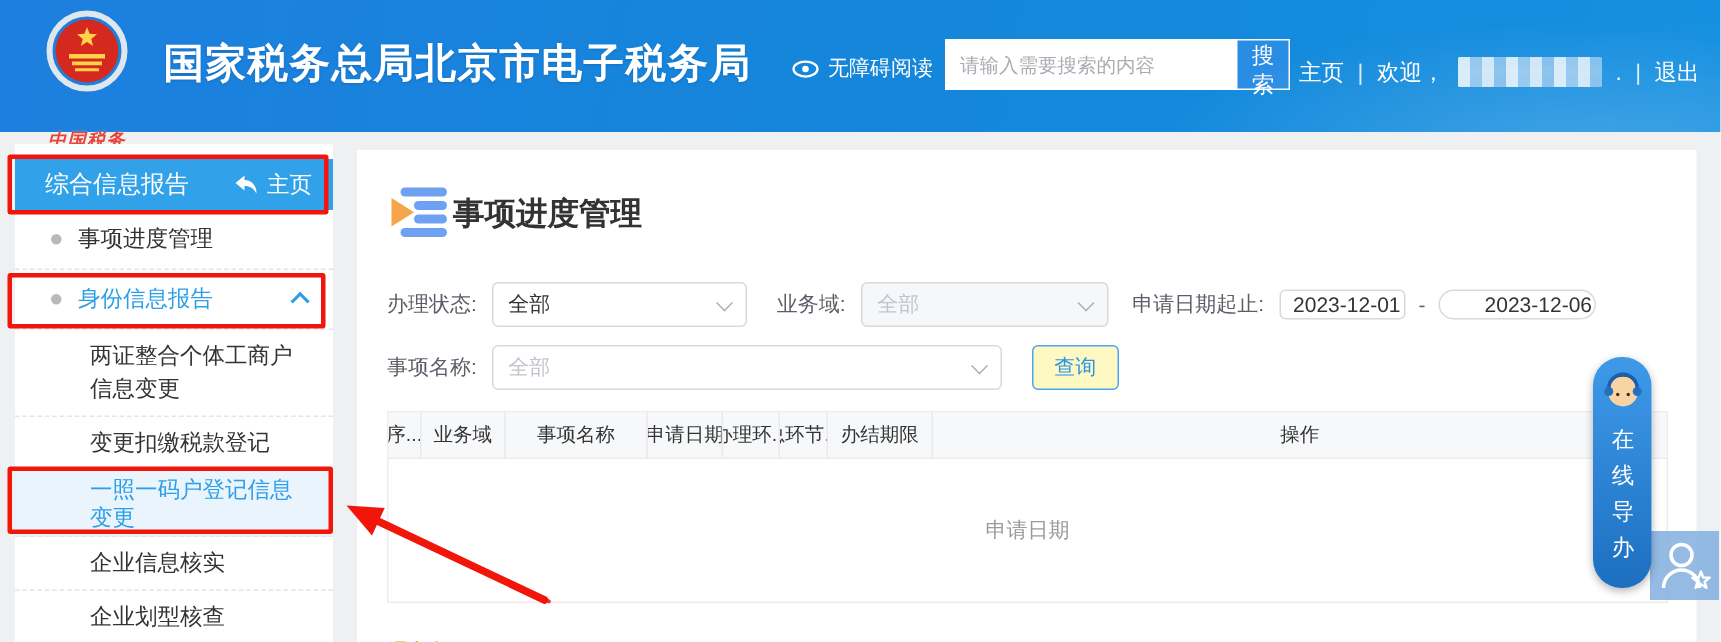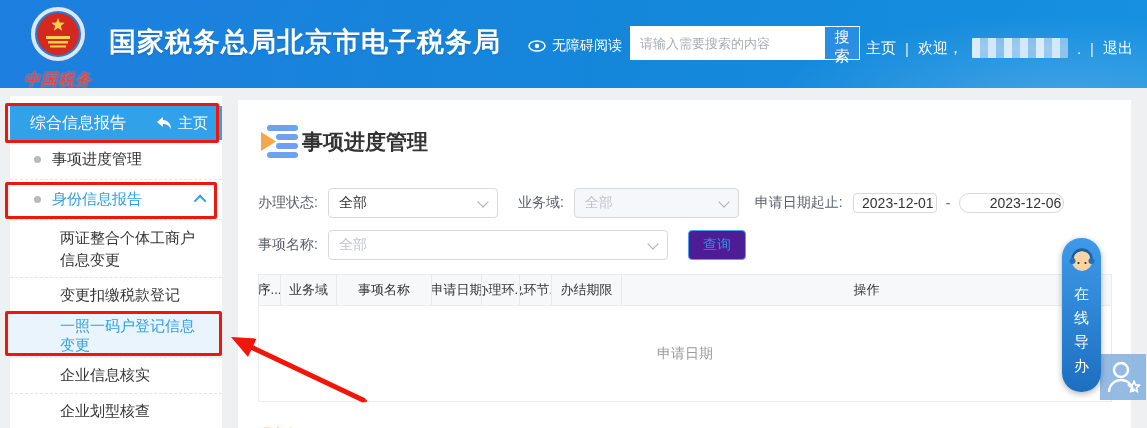--- a/index.html
+++ b/index.html
@@ -12,21 +12,21 @@
   .header {
     position:absolute; left:0; top:0; width:1147px; height:88px;
     background:linear-gradient(100deg,#1d7fdf 0%, #1487da 55%, #1690e0 100%);
   }
   .header::after{
     content:""; position:absolute; right:0; top:0; width:420px; height:88px;
     background:radial-gradient(ellipse at 80% 110%, rgba(255,255,255,.18), rgba(255,255,255,0) 60%);
     pointer-events:none;
   }
   .logo { position:absolute; left:20px; top:6px; width:76px; text-align:center; }
-  .logo-caption { font-size:16px; font-weight:bold; color:#e8453a; margin-top:4px; letter-spacing:1px;
+  .logo-caption { font-size:12px; font-weight:bold; color:#e8453a; margin-top:18px; letter-spacing:1px;
     text-shadow:0 0 2px rgba(255,255,255,.35); font-style:italic; }
   .site-title {
     position:absolute; left:109px; top:24px; color:#fff; font-size:27px; font-weight:bold; letter-spacing:1px;
     text-shadow:0 1px 2px rgba(0,0,0,.15); white-space:nowrap;
   }
   .accessibility { position:absolute; left:528px; top:37px; display:flex; align-items:center; gap:6px;
     color:#fff; font-size:14px; cursor:pointer; white-space:nowrap; }
   .search-group {
     position:absolute; left:630px; top:26px; width:230px; height:34px;
     border:1px solid #fff; display:flex; background:#fff;
@@ -77,40 +77,40 @@
     border-right:1.5px solid #aab0b9; border-bottom:1.5px solid #aab0b9; transform:rotate(45deg); }
   .sel.disabled { background:#f5f7fa; color:#c0c4cc; cursor:not-allowed; }
   .w-status { width:170px; }
   .w-domain { width:165px; margin-right:0; }
   .w-name { width:340px; }
   .date-input { width:84px; height:20px; border:1px solid #d9d9d9; border-radius:4px; text-align:right;
     font-size:14px; color:#333; outline:none; font-family:"Liberation Sans", sans-serif; }
   .date-input.to { width:105px;border-radius:13px; }
   .date-sep { margin:0 9px; color:#666; }
   .gap20 { width:20px; flex:none; } .gap16 { width:16px; flex:none; }
-  .query-btn { margin-left:20px; width:58px; height:30px; background:#4c1d95; border:1px solid #4da3f0;
+  .query-btn { margin-left:20px; width:58px; height:30px; background:#fef9c3; border:1px solid #4da3f0;
     color:#2b94e6; border-radius:4px; font-size:14px; cursor:pointer; font-family:"Liberation Sans", sans-serif; }
   
   .table { margin-top:14px; width:854px; border:1px solid #ececec; }
   .thead { display:flex; height:30px; background:#f7f8fa; align-items:stretch; font-size:13px; color:#333; }
   .th { display:flex; align-items:center; justify-content:center; border-right:1px solid #e9e9e9;
     white-space:nowrap; overflow:hidden; }
   .th:last-child { border-right:none; }
   .c0{width:22px;} .c1{width:56px;} .c2{width:95px;} .c3{width:50px;} .c4{width:66px;}
   .c5{width:38px;} .c6{width:32px;} .c7{width:70px;} .c8{flex:1;}
   .tbody { height:96px; border-top:1px solid #ececec; display:flex; align-items:center; justify-content:center;
     color:#9b9b9b; font-size:14px; }
   .tips { margin-top:24px; color:#ff9800; font-weight:bold; font-size:15px; }
   
   .guide { position:absolute; left:1062px; top:238px; width:39px; height:154px; z-index:50;
     background:linear-gradient(180deg,#3e9ae9 0%, #1d6fc0 100%); border-radius:19px;
     box-shadow:0 2px 6px rgba(0,0,0,.3); cursor:pointer; }
   .guide-avatar { width:30px; height:30px; margin:7px auto 0; display:block; }
   .guide-label { width:16px; margin:7px auto 0; word-break:break-all; line-height:24px; font-size:15px;
-    color:#fff; text-align:center; }
+    color:#fff; text-align:right; }
   .member-icon { position:absolute; left:1100px; top:354px; width:46px; height:46px; z-index:49;
     background:rgba(126,172,222,.82); cursor:pointer; }
   
   .anno { position:absolute; border:3px solid #f2150a; border-radius:2px; z-index:60; pointer-events:none; }
   .anno1 { left:5px; top:103px; width:214px; height:40px; }
   .anno2 { left:5px; top:182px; width:212px; height:37px; }
   .anno3 { left:5px; top:311px; width:217px; height:45px; }
   .arrow-layer { position:absolute; left:0; top:0; width:1147px; height:428px; z-index:59; pointer-events:none; }
 </style>
 </head>

